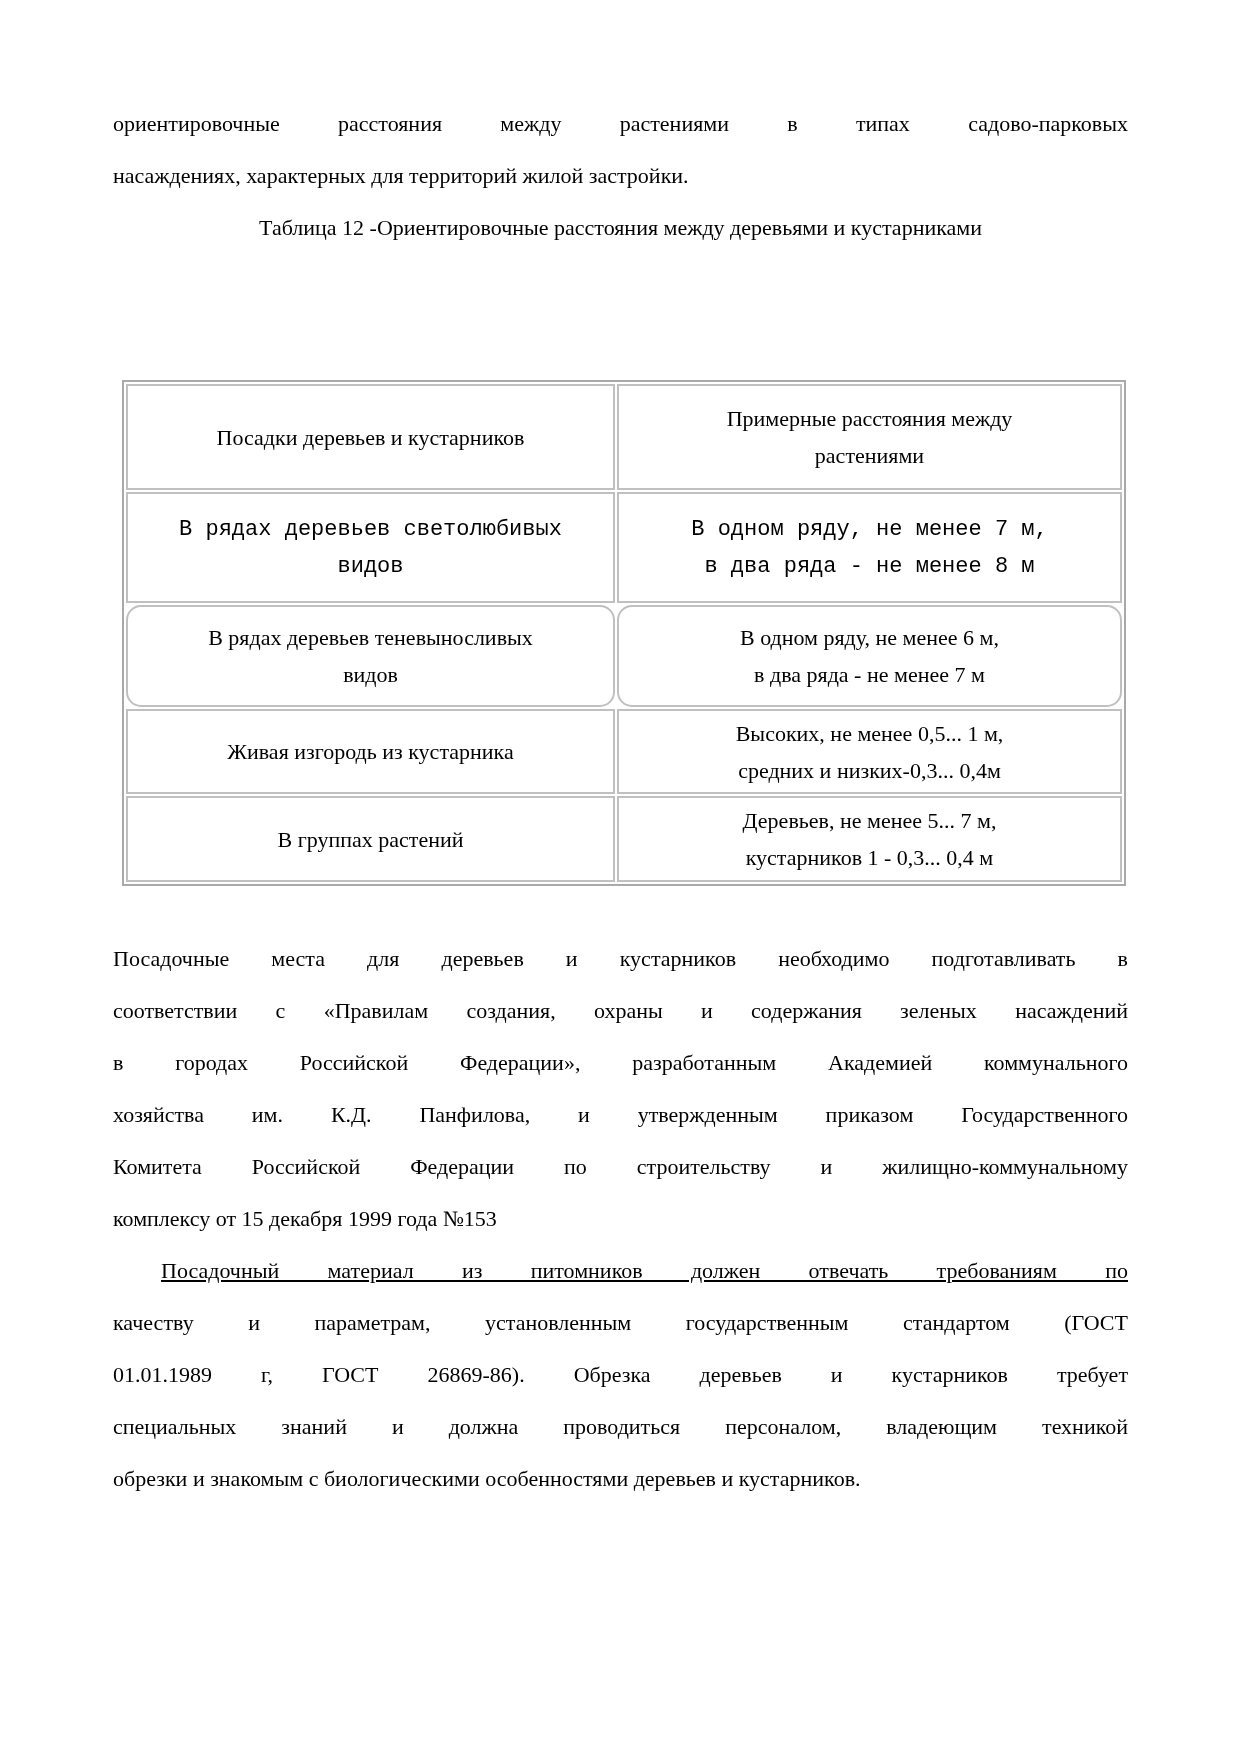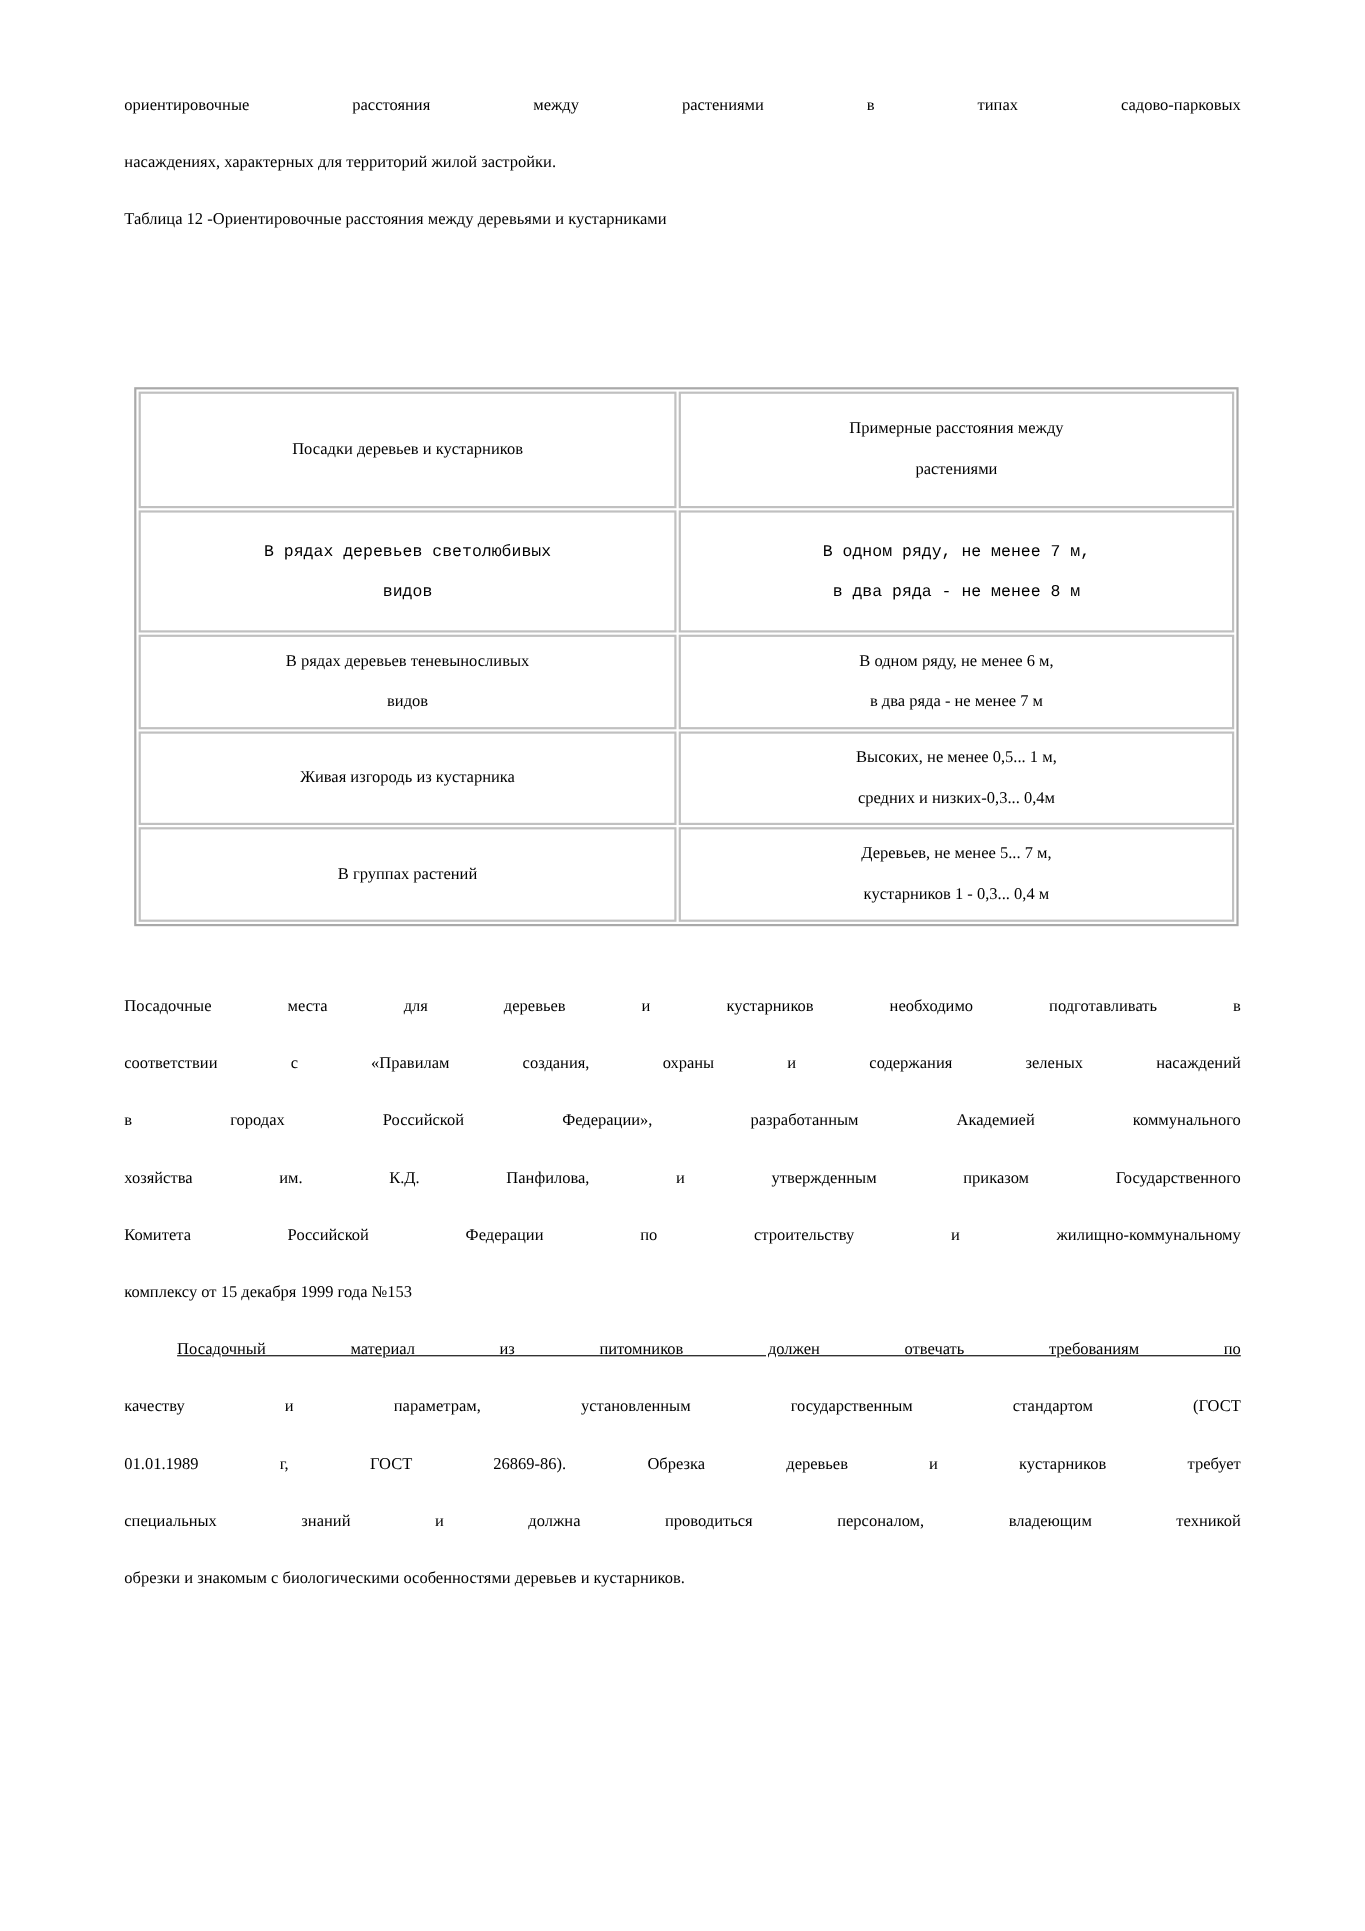--- a/index.html
+++ b/index.html
@@ -8,41 +8,41 @@
     background: #ffffff;
   }
   .page {
     position: relative;
     width: 1241px;
     min-height: 1755px;
     margin: 0 auto;
     background: var(--page-bg, #ffffff);
     color: var(--text-color, #000000);
     font-family: "Liberation Serif", "DejaVu Serif", serif;
-    font-size: 15px;
+    font-size: 22px;
     line-height: 52px;
     box-sizing: border-box;
-    padding: 70px 113px 0 113px;
+    padding: 98px 113px 0 113px;
     overflow: hidden;
   }
   
   .para { width: 1015px; }
   .pline {
     text-align: justify;
     text-align-last: justify;
   }
   .pline-last {
     text-align-last: left;
   }
   .indent-first .pline:first-child {
     text-indent: 48px;
     text-decoration: underline;
   }
   .caption {
-    text-align: left;
+    text-align: center;
     white-space: nowrap;
   }
   
   .dist-table {
     border-collapse: separate;
     border-spacing: 2px;
     border: 2px solid var(--table-outer, #a9a9a9);
     margin: 126px 0 0 9px;
   }
   .dist-table td {
@@ -51,21 +51,21 @@
     text-align: center;
     vertical-align: middle;
     white-space: pre-line;
     line-height: 37px;
     padding: 0 10px;
   }
   .dist-table td.col-planting { width: 489px; }
   .dist-table td.col-distance { width: 505px; }
   .dist-table tr:nth-child(1) td { height: 106px; }
   .dist-table tr:nth-child(2) td { height: 111px; font-family: Liberation Mono, monospace; }
-  .dist-table tr:nth-child(3) td { height: 86px; }
+  .dist-table tr:nth-child(3) td { height: 102px; border-radius: 15px; }
   .dist-table tr:nth-child(4) td { height: 85px; }
   .dist-table tr:nth-child(5) td { height: 86px; }
   .para-after-table { margin-top: 47px; }
 </style>
 </head>
 <body>
 
 <div class="page">
 
   <div class="para">

